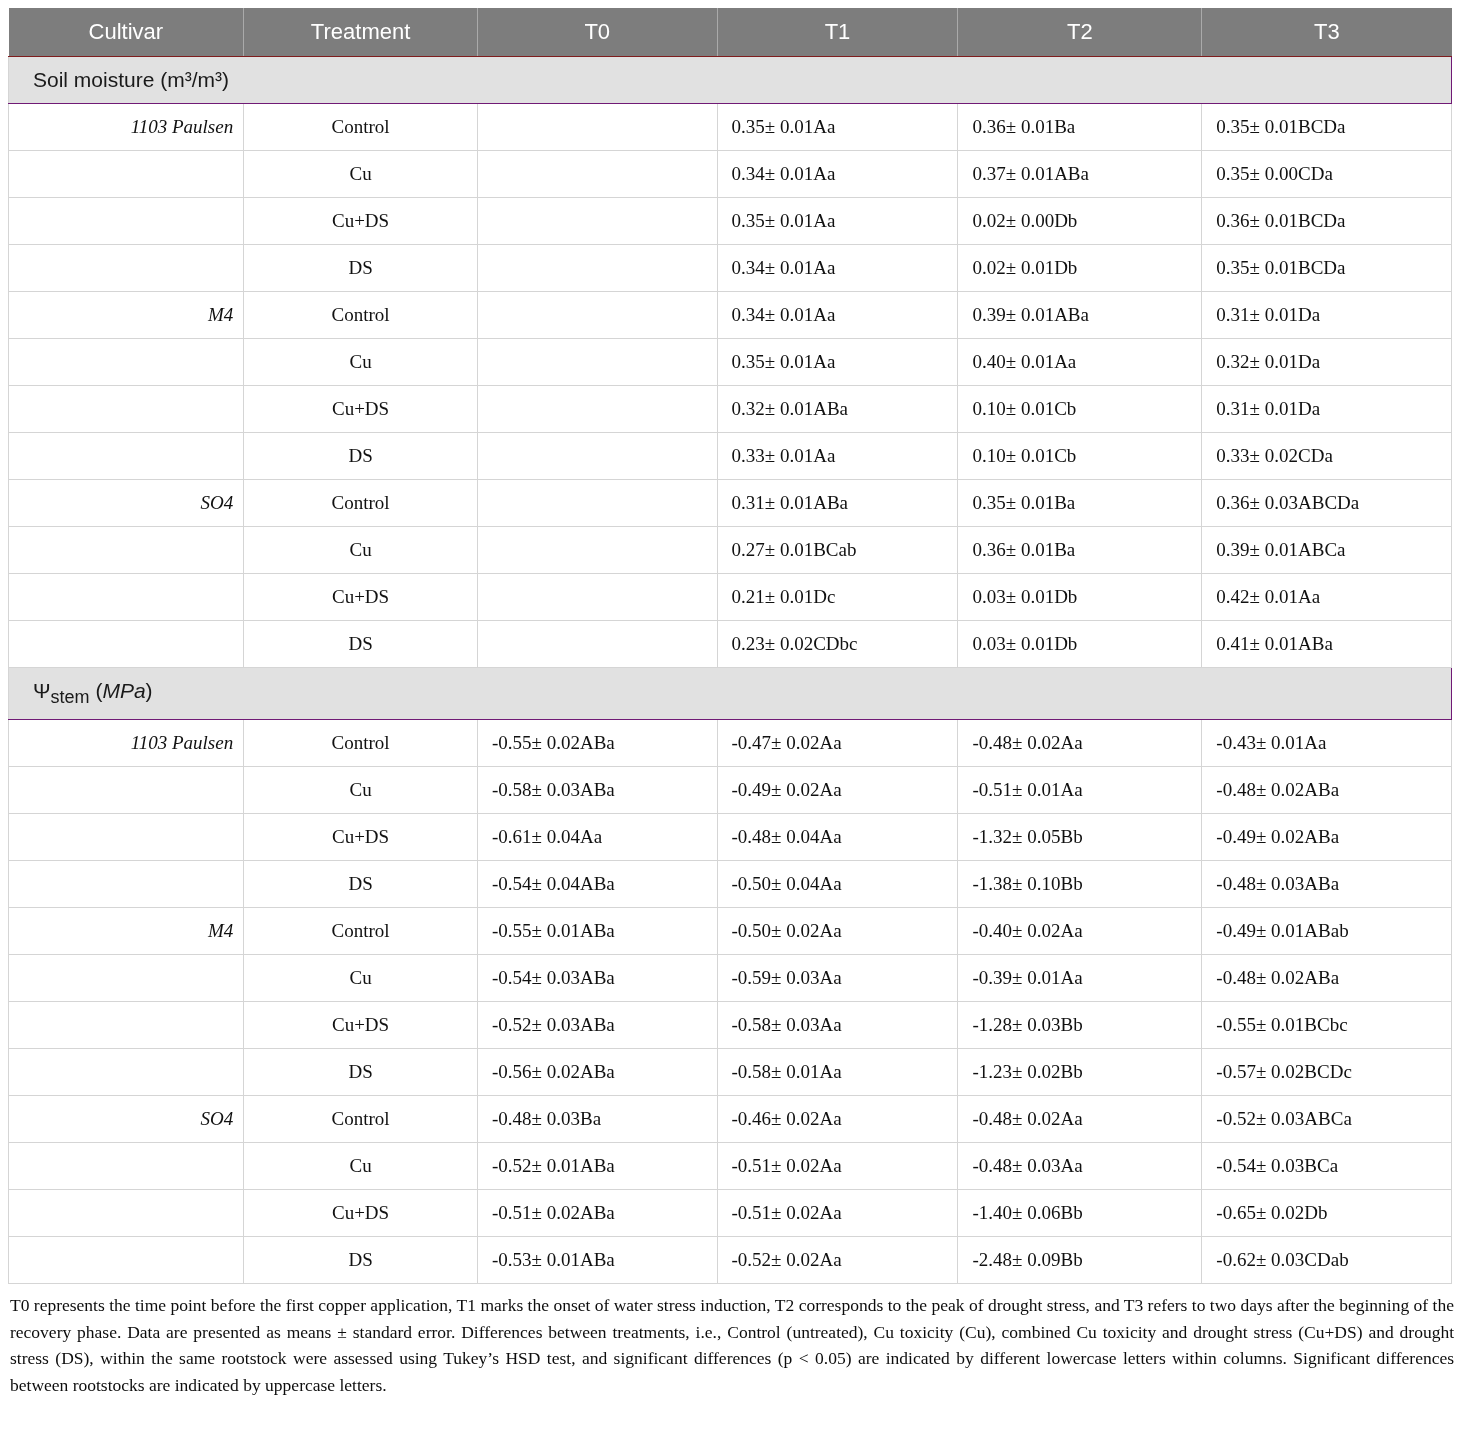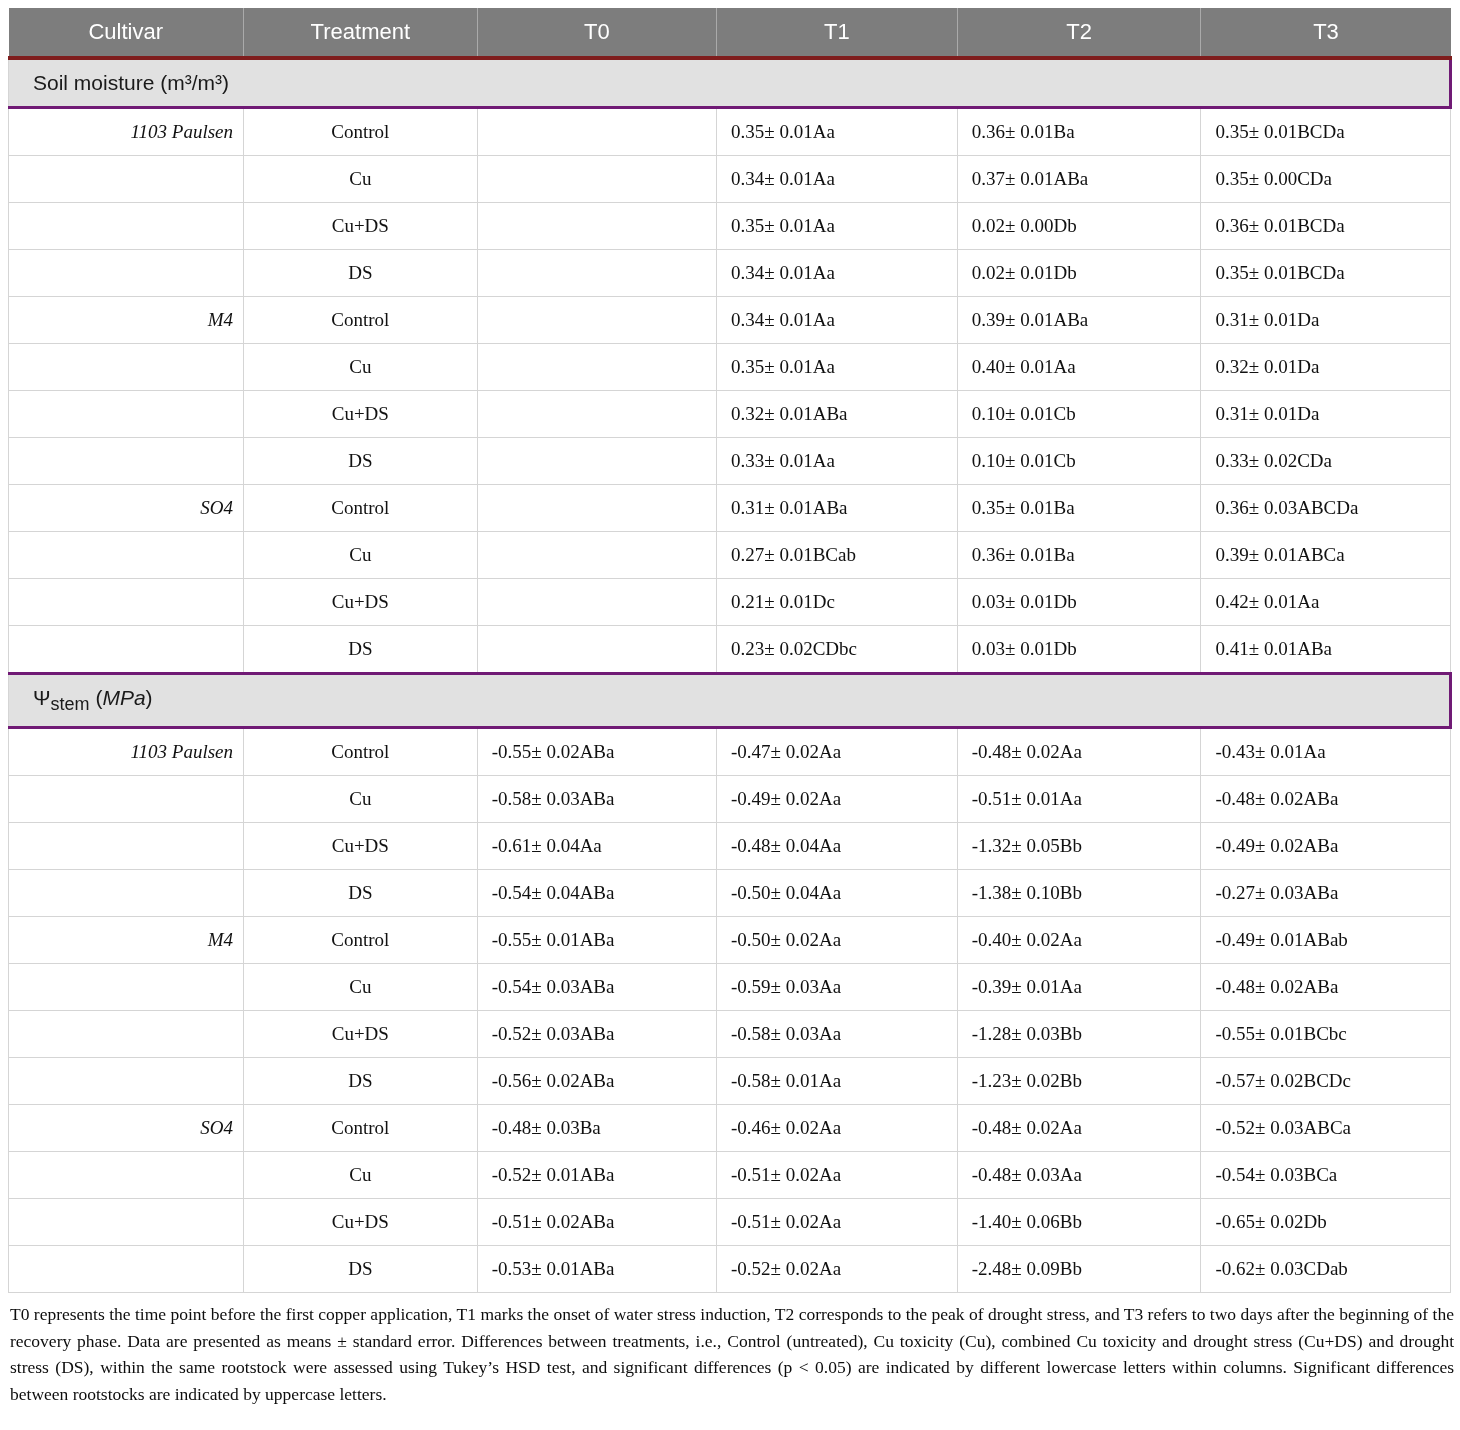--- a/index.html
+++ b/index.html
@@ -21,30 +21,30 @@
   }
   table.results th {
     background: #7d7d7d;
     color: #ffffff;
     font-family: "Liberation Sans", sans-serif;
     font-weight: 400;
     font-size: 22px;
     height: 46px;
     text-align: center;
     border-right: 1px solid rgba(255,255,255,0.35);
-    border-bottom: 4px solid #7f1d1d;
+    border-bottom: 1px solid #7f1d1d;
   }
   table.results th:last-child { border-right: none; }
   tr.section-row td {
     background: #e1e1e1;
     font-family: "Liberation Sans", sans-serif;
     font-size: 21px;
     color: #1a1a1a;
     padding: 11px 16px 11px 24px;
-    border: 3px solid #701a75;
+    border: 1px solid #701a75;
     border-left: 1px solid #d5d5d5;
   }
   tr.section-row sub {
     font-size: 18px;
   }
   tr.data-row td {
     background: #ffffff;
     border: 1px solid #d5d5d5;
     font-size: 19px;
     height: 46px;
@@ -224,21 +224,21 @@
           <td class="value">-0.48± 0.04Aa</td>
           <td class="value">-1.32± 0.05Bb</td>
           <td class="value">-0.49± 0.02ABa</td>
         </tr>
         <tr class="data-row">
           <td class="cultivar"></td>
           <td class="treatment">DS</td>
           <td class="value">-0.54± 0.04ABa</td>
           <td class="value">-0.50± 0.04Aa</td>
           <td class="value">-1.38± 0.10Bb</td>
-          <td class="value">-0.27± 0.03ABa</td>
+          <td class="value">-0.48± 0.03ABa</td>
         </tr>
         <tr class="data-row">
           <td class="cultivar">M4</td>
           <td class="treatment">Control</td>
           <td class="value">-0.55± 0.01ABa</td>
           <td class="value">-0.50± 0.02Aa</td>
           <td class="value">-0.40± 0.02Aa</td>
           <td class="value">-0.49± 0.01ABab</td>
         </tr>
         <tr class="data-row">

